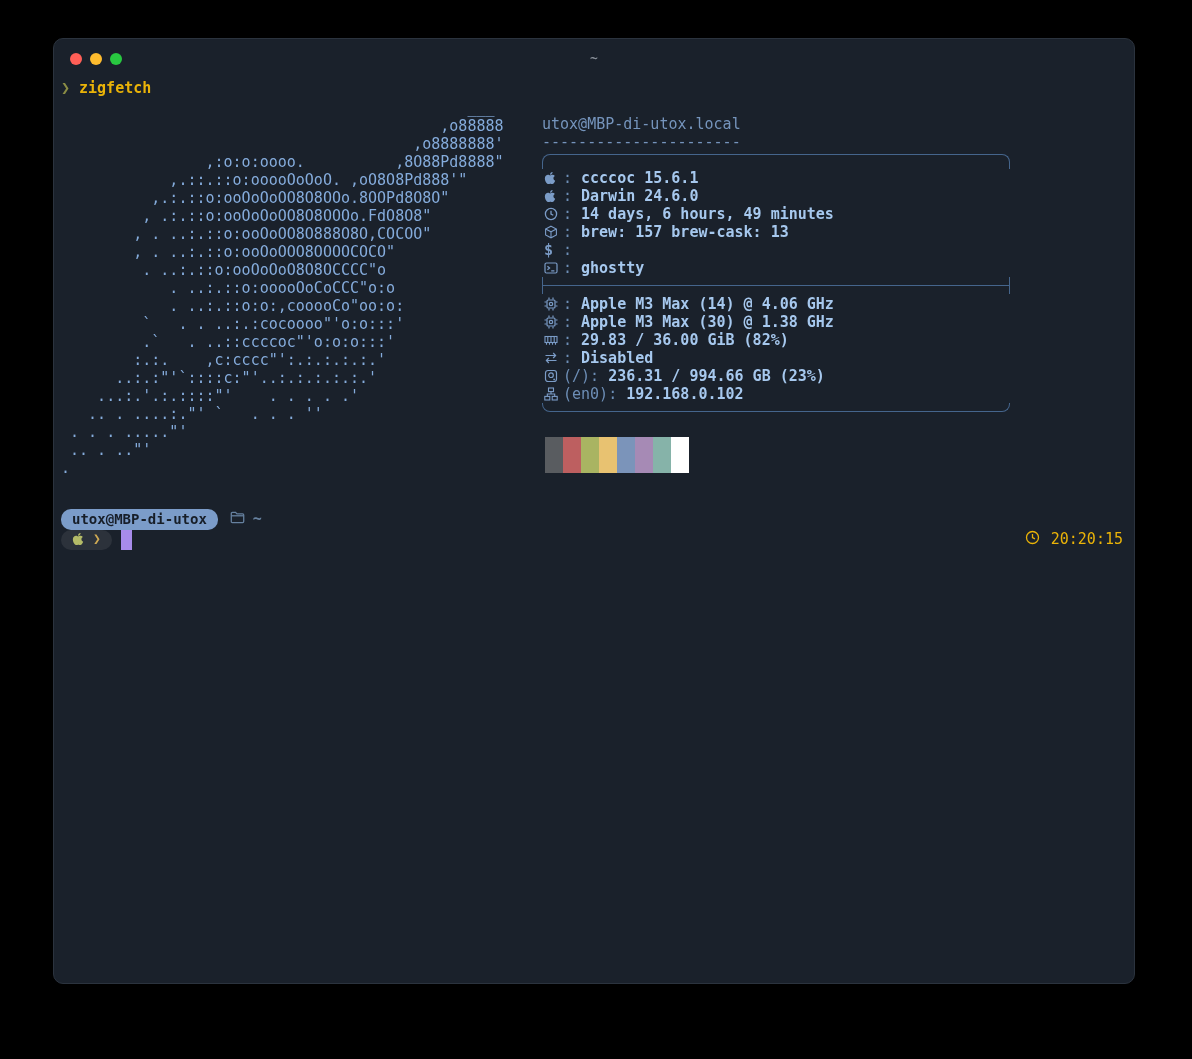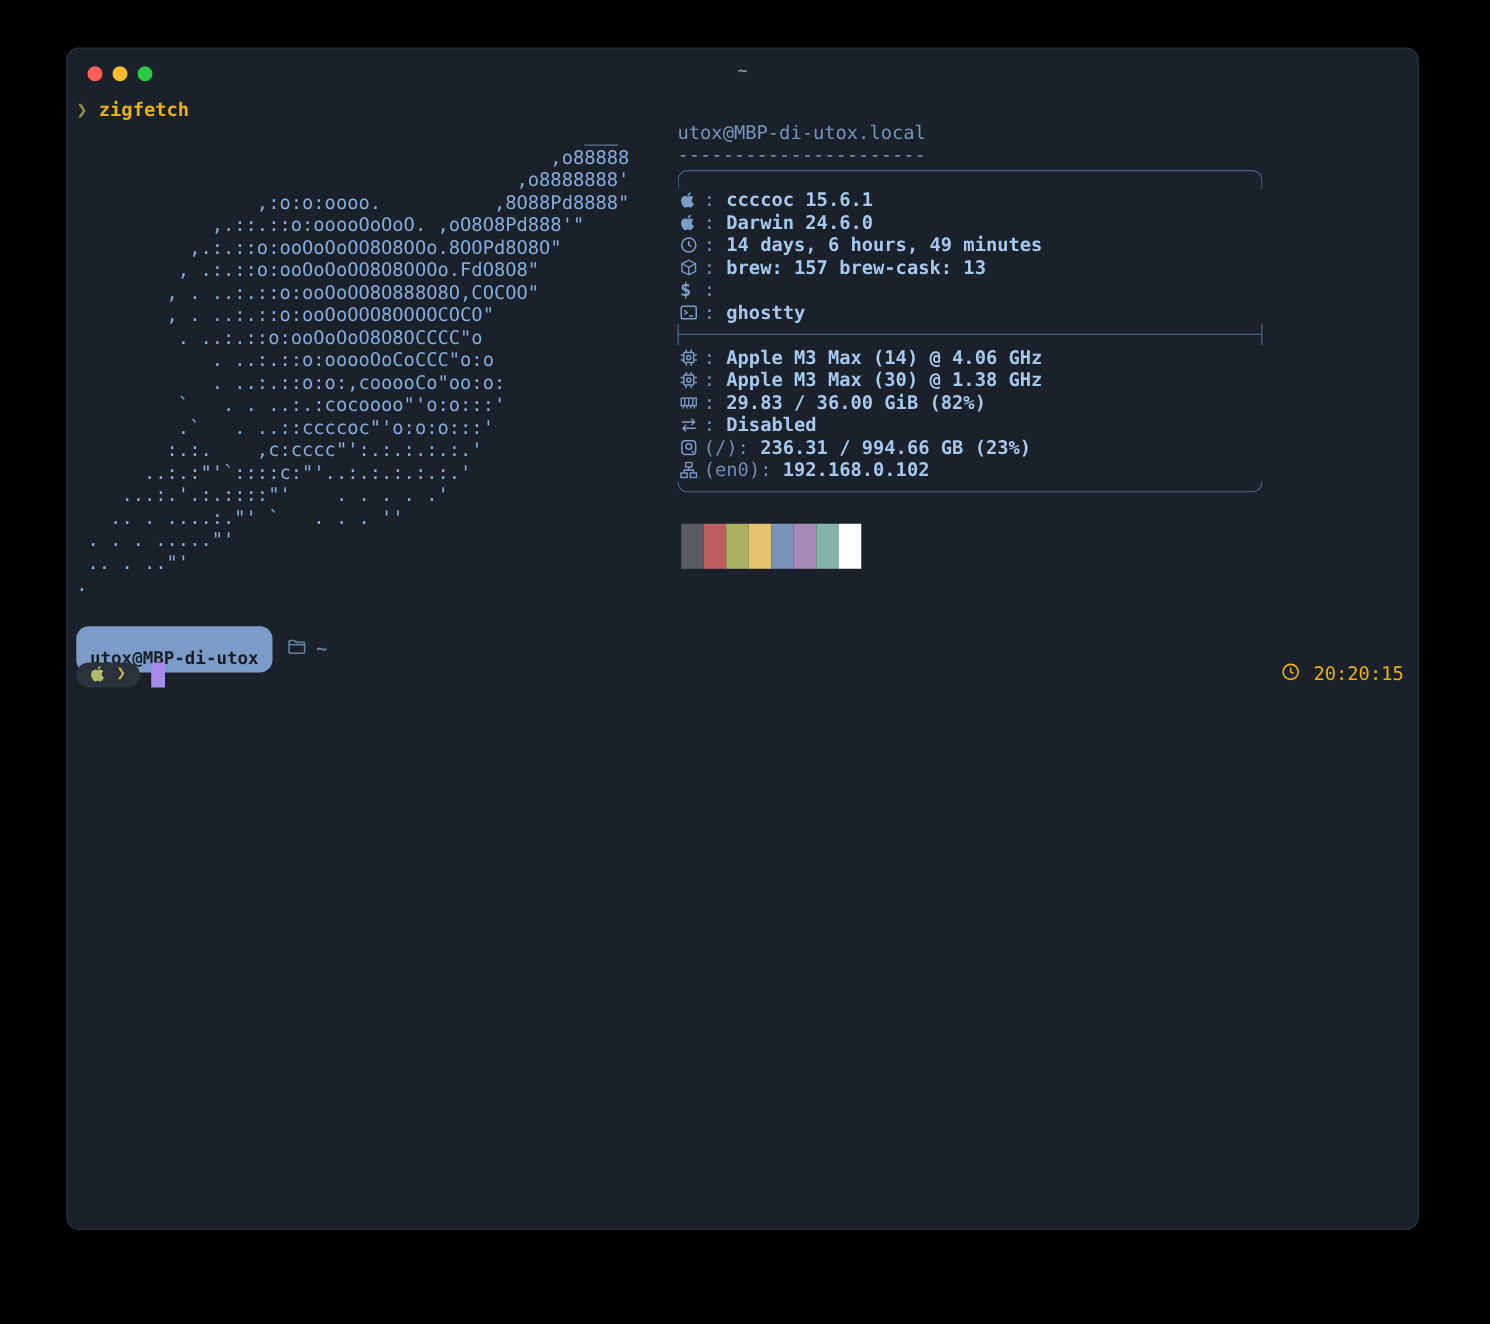--- a/index.html
+++ b/index.html
@@ -20,40 +20,40 @@
   
   .cmdline{position:absolute;left:7px;top:40px;height:18px;font-weight:bold;}
   .cmdline .psym{color:#8a8c45;}
   .cmdline .cmd{color:#eab308;margin-left:9px;}
 
   
   .art{position:absolute;left:7px;top:60px;margin:0;white-space:pre;color:#85acdc;font-weight:normal;
        font-family:inherit;font-size:15px;line-height:18px;}
 
   
-  .info-col{position:absolute;left:488px;top:58px;width:468px;}
+  .info-col{position:absolute;left:488px;top:76px;width:468px;}
   .host-line{height:18px;color:#7594bc;}
   .host-underline{height:18px;color:#7594bc;}
   .box-top{height:15px;margin-top:3px;border:1px solid #45658c;border-bottom:none;border-radius:8px 8px 0 0;}
   .row{height:18px;display:flex;align-items:center;padding-left:2px;color:#7b9cc7;}
   .row .ic{width:19px;display:inline-flex;align-items:center;color:#7b9cc7;font-weight:bold;}
   .row .lab{color:#6d8eb6;margin-right:9px;white-space:pre;}
   .row .val{color:#a6c8ee;font-weight:bold;white-space:pre;}
   .box-mid{position:relative;height:18px;}
   .box-mid .hline{position:absolute;left:0;right:0;top:8px;border-top:1px solid #45658c;}
   .box-mid .tick{position:absolute;top:0;height:17px;width:0;border-left:1px solid #45658c;}
   .box-mid .tick.l{left:0;}
   .box-mid .tick.r{right:0;}
   .box-bottom{height:9px;border:1px solid #45658c;border-top:none;border-radius:0 0 8px 8px;}
   .palette{margin-top:25px;margin-left:3px;display:flex;}
   .swatch{width:18px;height:36px;}
 
   
   .prompt-line1{position:absolute;left:7px;top:470px;height:20px;display:flex;align-items:center;}
-  .pill-user{background:#7b9cc9;color:#171e28;font-weight:bold;border-radius:10px;padding:18px 11px 2px;font-size:14px;line-height:17px;}
+  .pill-user{background:#7b9cc9;color:#171e28;font-weight:bold;border-radius:10px;padding:2px 11px 2px;font-size:14px;line-height:17px;}
   .cwd{margin-left:12px;color:#66819f;display:flex;align-items:center;gap:8px;font-weight:bold;}
   .prompt-line2{position:absolute;left:7px;top:490px;height:21px;display:flex;align-items:center;}
   .pill-shell{background:#2c323b;border-radius:10px;padding:2px 11px 3px;display:flex;align-items:center;gap:9px;height:20px;}
   .pill-shell .apple{color:#b4bb68;display:inline-flex;}
   .pill-shell .arrow{color:#cfaa54;font-weight:bold;font-size:13px;}
   .cursor{width:11px;height:20px;background:#a78bea;margin-left:9px;}
   .clock{position:absolute;right:11px;top:491px;color:#eab308;display:flex;gap:11px;align-items:flex-start;}
 </style>
 </head>
 <body>

